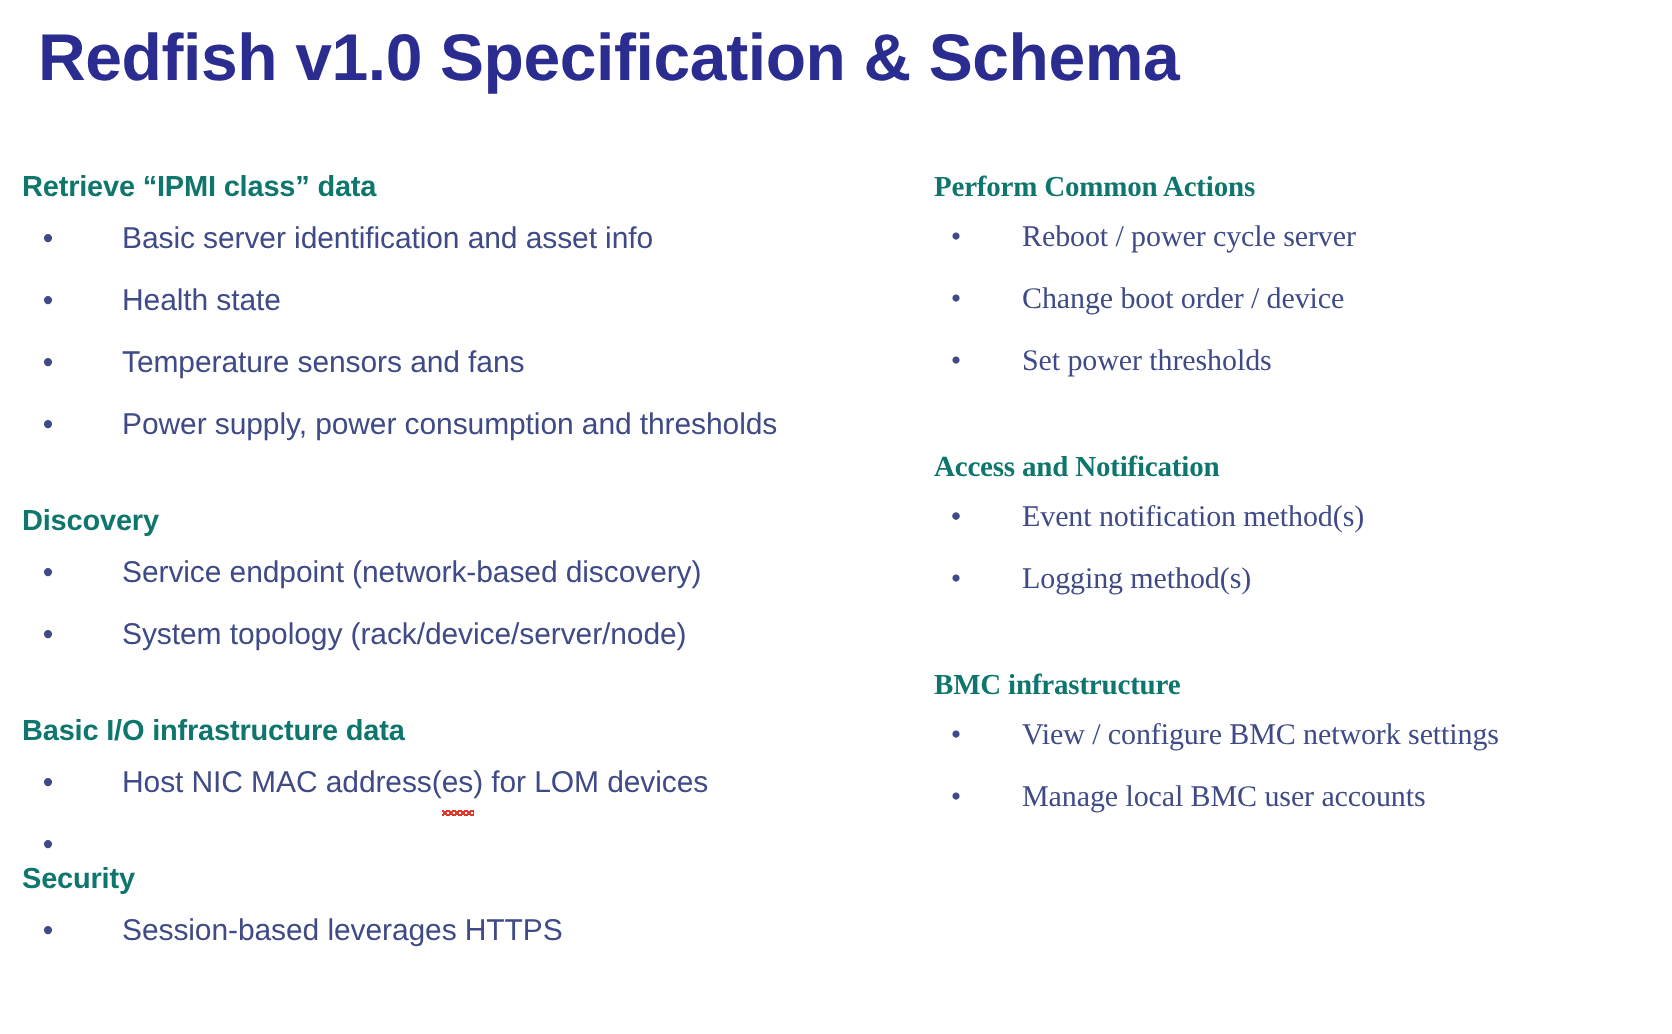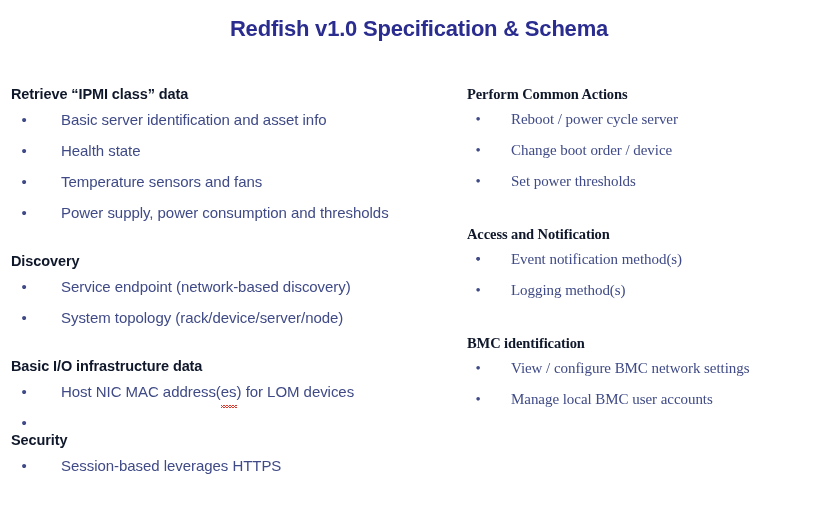--- a/index.html
+++ b/index.html
@@ -22,47 +22,46 @@
     inset: 0;
     background: #ffffff;
   }
 
   
   .slide-title {
     position: absolute;
     left: 19px;
     top: 9px;
     width: 800px;
-    font-size: 22px;
+    font-size: 33px;
     line-height: 40px;
     font-weight: bold;
     color: #2a2d8f;
     letter-spacing: -0.2px;
     white-space: nowrap;
-    text-align: center;
   }
 
   
   .column {
     position: absolute;
     top: 84px;
   }
   .column-left  { left: 11px;  width: 452px; }
   .column-right { left: 467px; width: 365px; font-family: Liberation Serif, serif; }
 
   
   .section {
     margin: 0;
     padding: 0;
   }
   .section-heading {
     font-size: 14.5px;
     line-height: 20px;
     font-weight: bold;
-    color: #0f172a;
+    color: #0f766e;
     letter-spacing: -0.1px;
     white-space: nowrap;
   }
 
   .bullet-list {
     list-style: none;
     margin: 0;
     padding: 0;
   }
   .bullet-item {
@@ -162,21 +161,21 @@
       </div>
       <div class="section">
         <div class="section-heading">Access and Notification</div>
         <ul class="bullet-list">
           <li class="bullet-item"><span class="bullet-glyph">•</span></li>
           <li class="bullet-item"><span class="bullet-glyph">•</span><span>Event notification method(s)</span></li>
           <li class="bullet-item"><span class="bullet-glyph">•</span><span>Logging method(s)</span></li>
         </ul>
       </div>
       <div class="section">
-        <div class="section-heading">BMC identification</div>
+        <div class="section-heading">BMC infrastructure</div>
         <ul class="bullet-list">
           <li class="bullet-item"><span class="bullet-glyph">•</span><span>View / configure BMC network settings</span></li>
           <li class="bullet-item"><span class="bullet-glyph">•</span><span>Manage local BMC user accounts</span></li>
         </ul>
       </div>
     </div>
 
 </div>
 
 </body></html>

